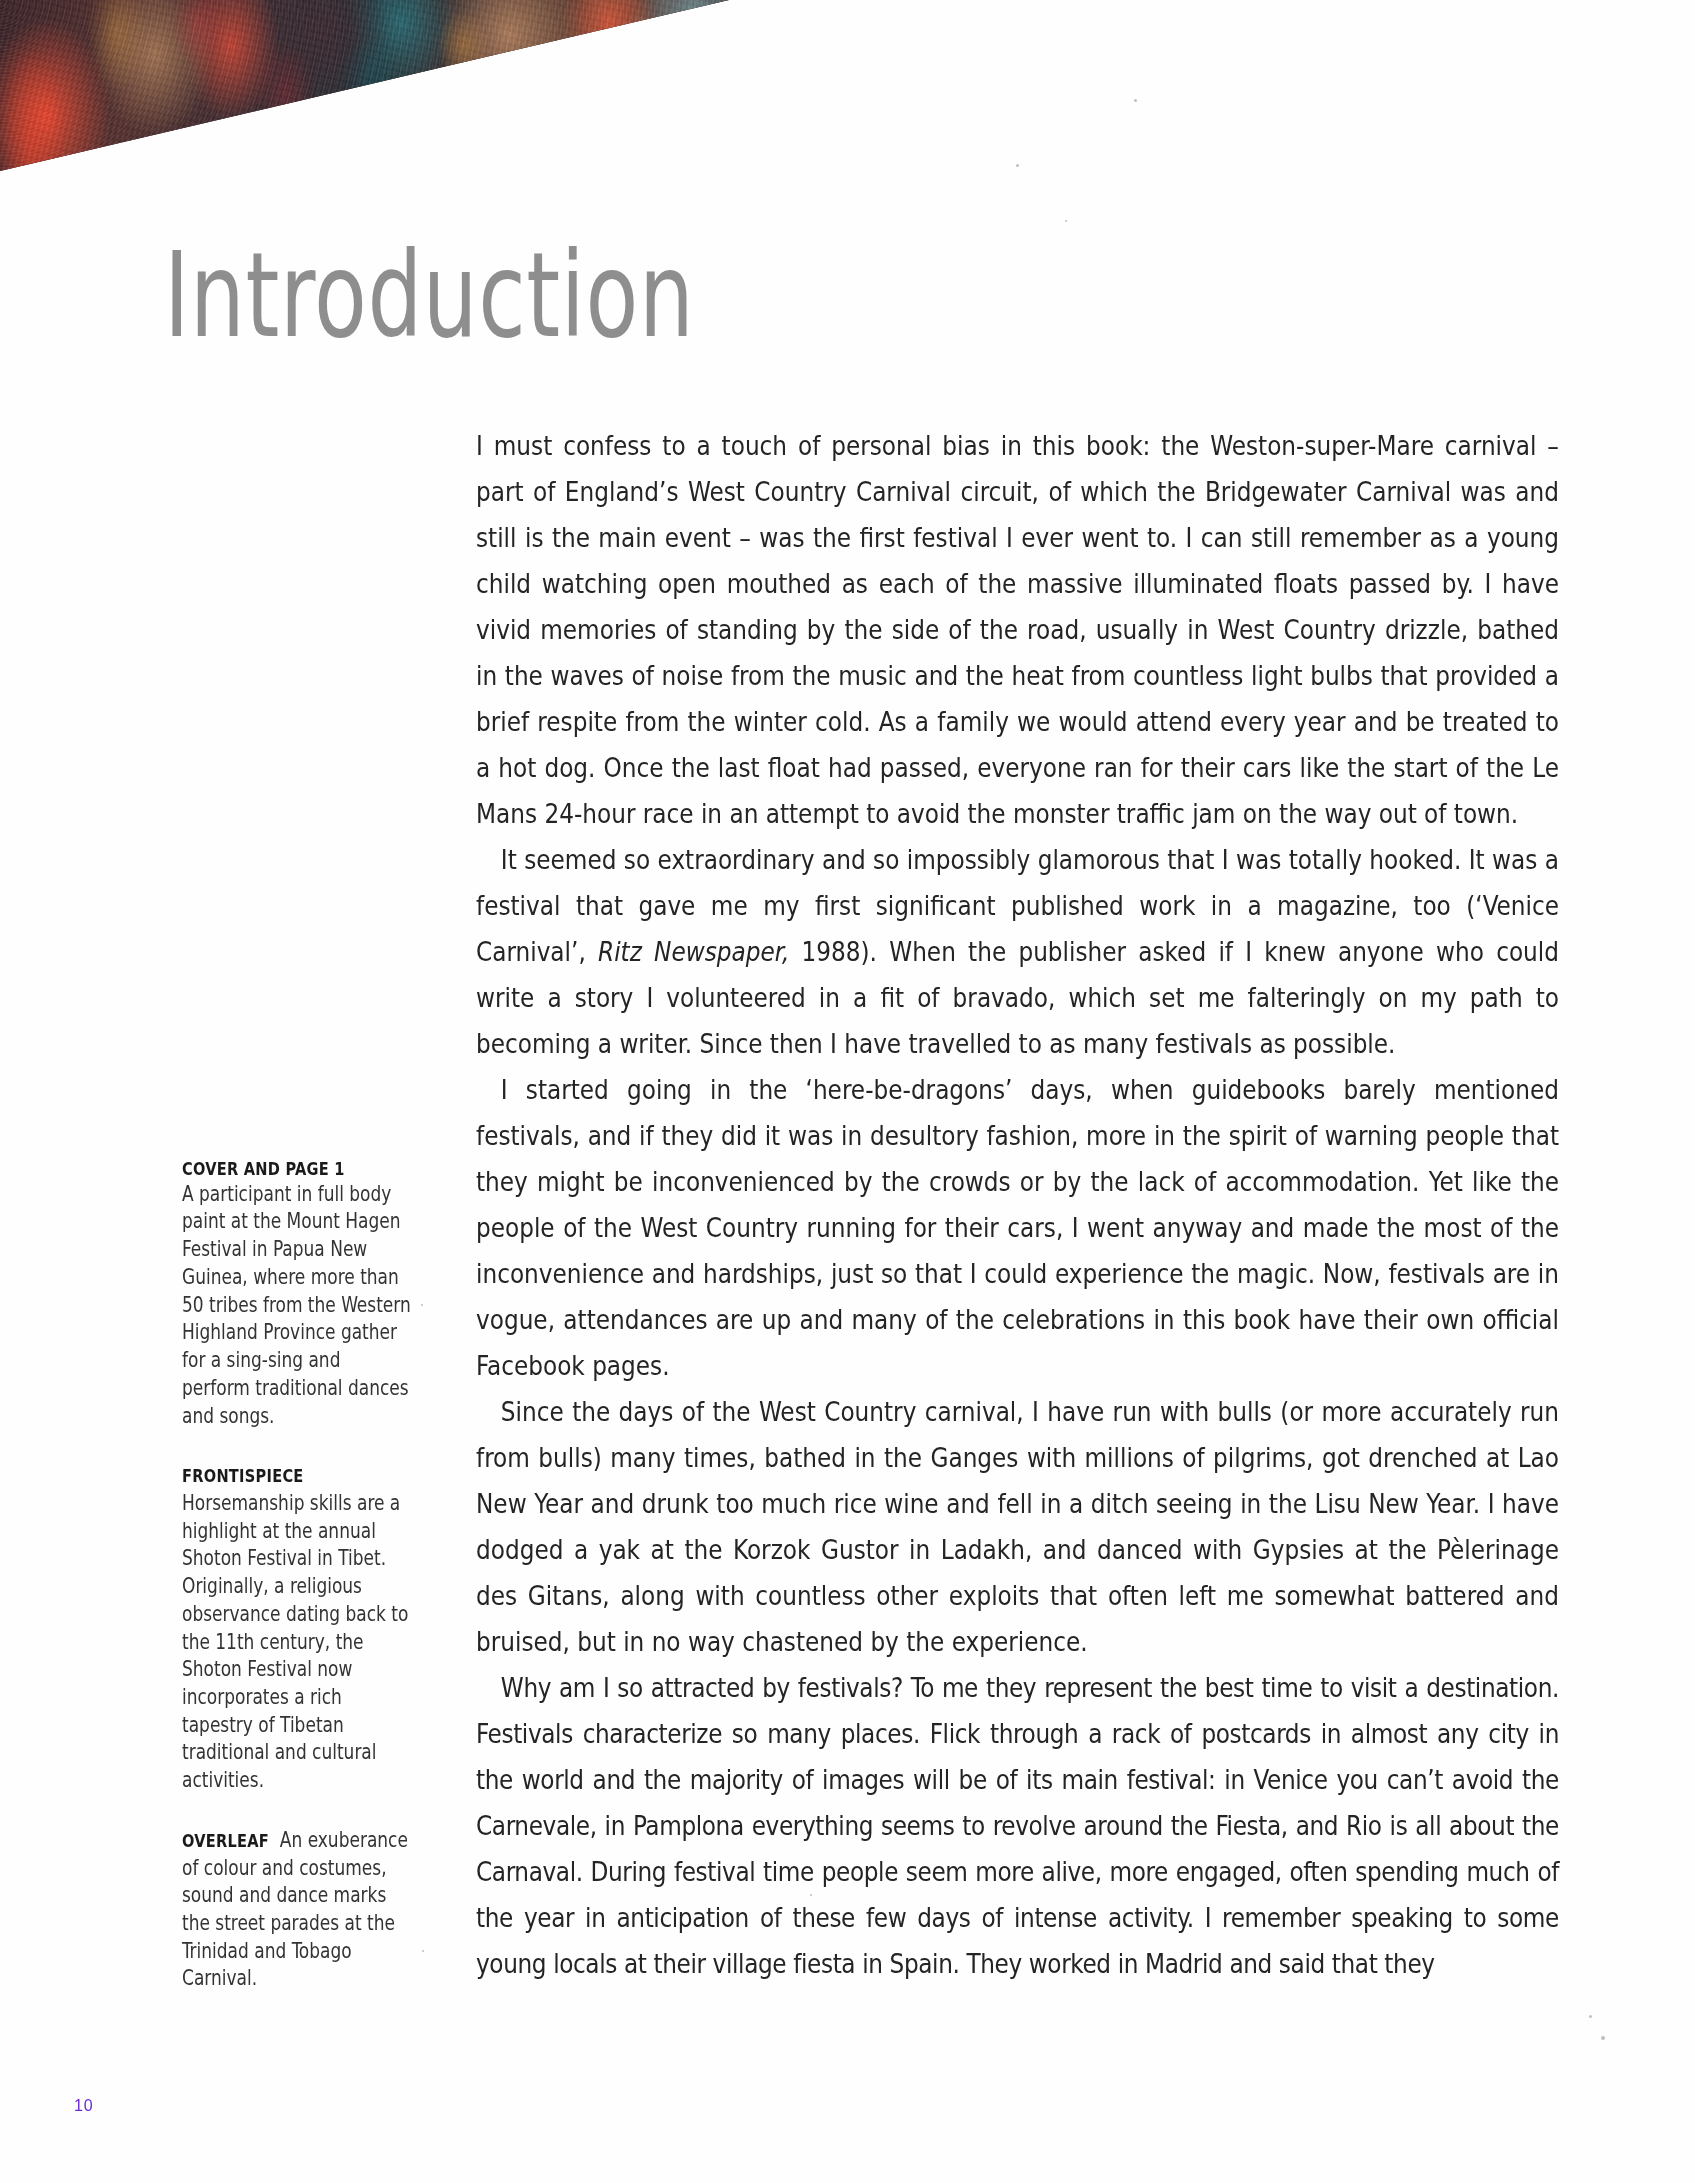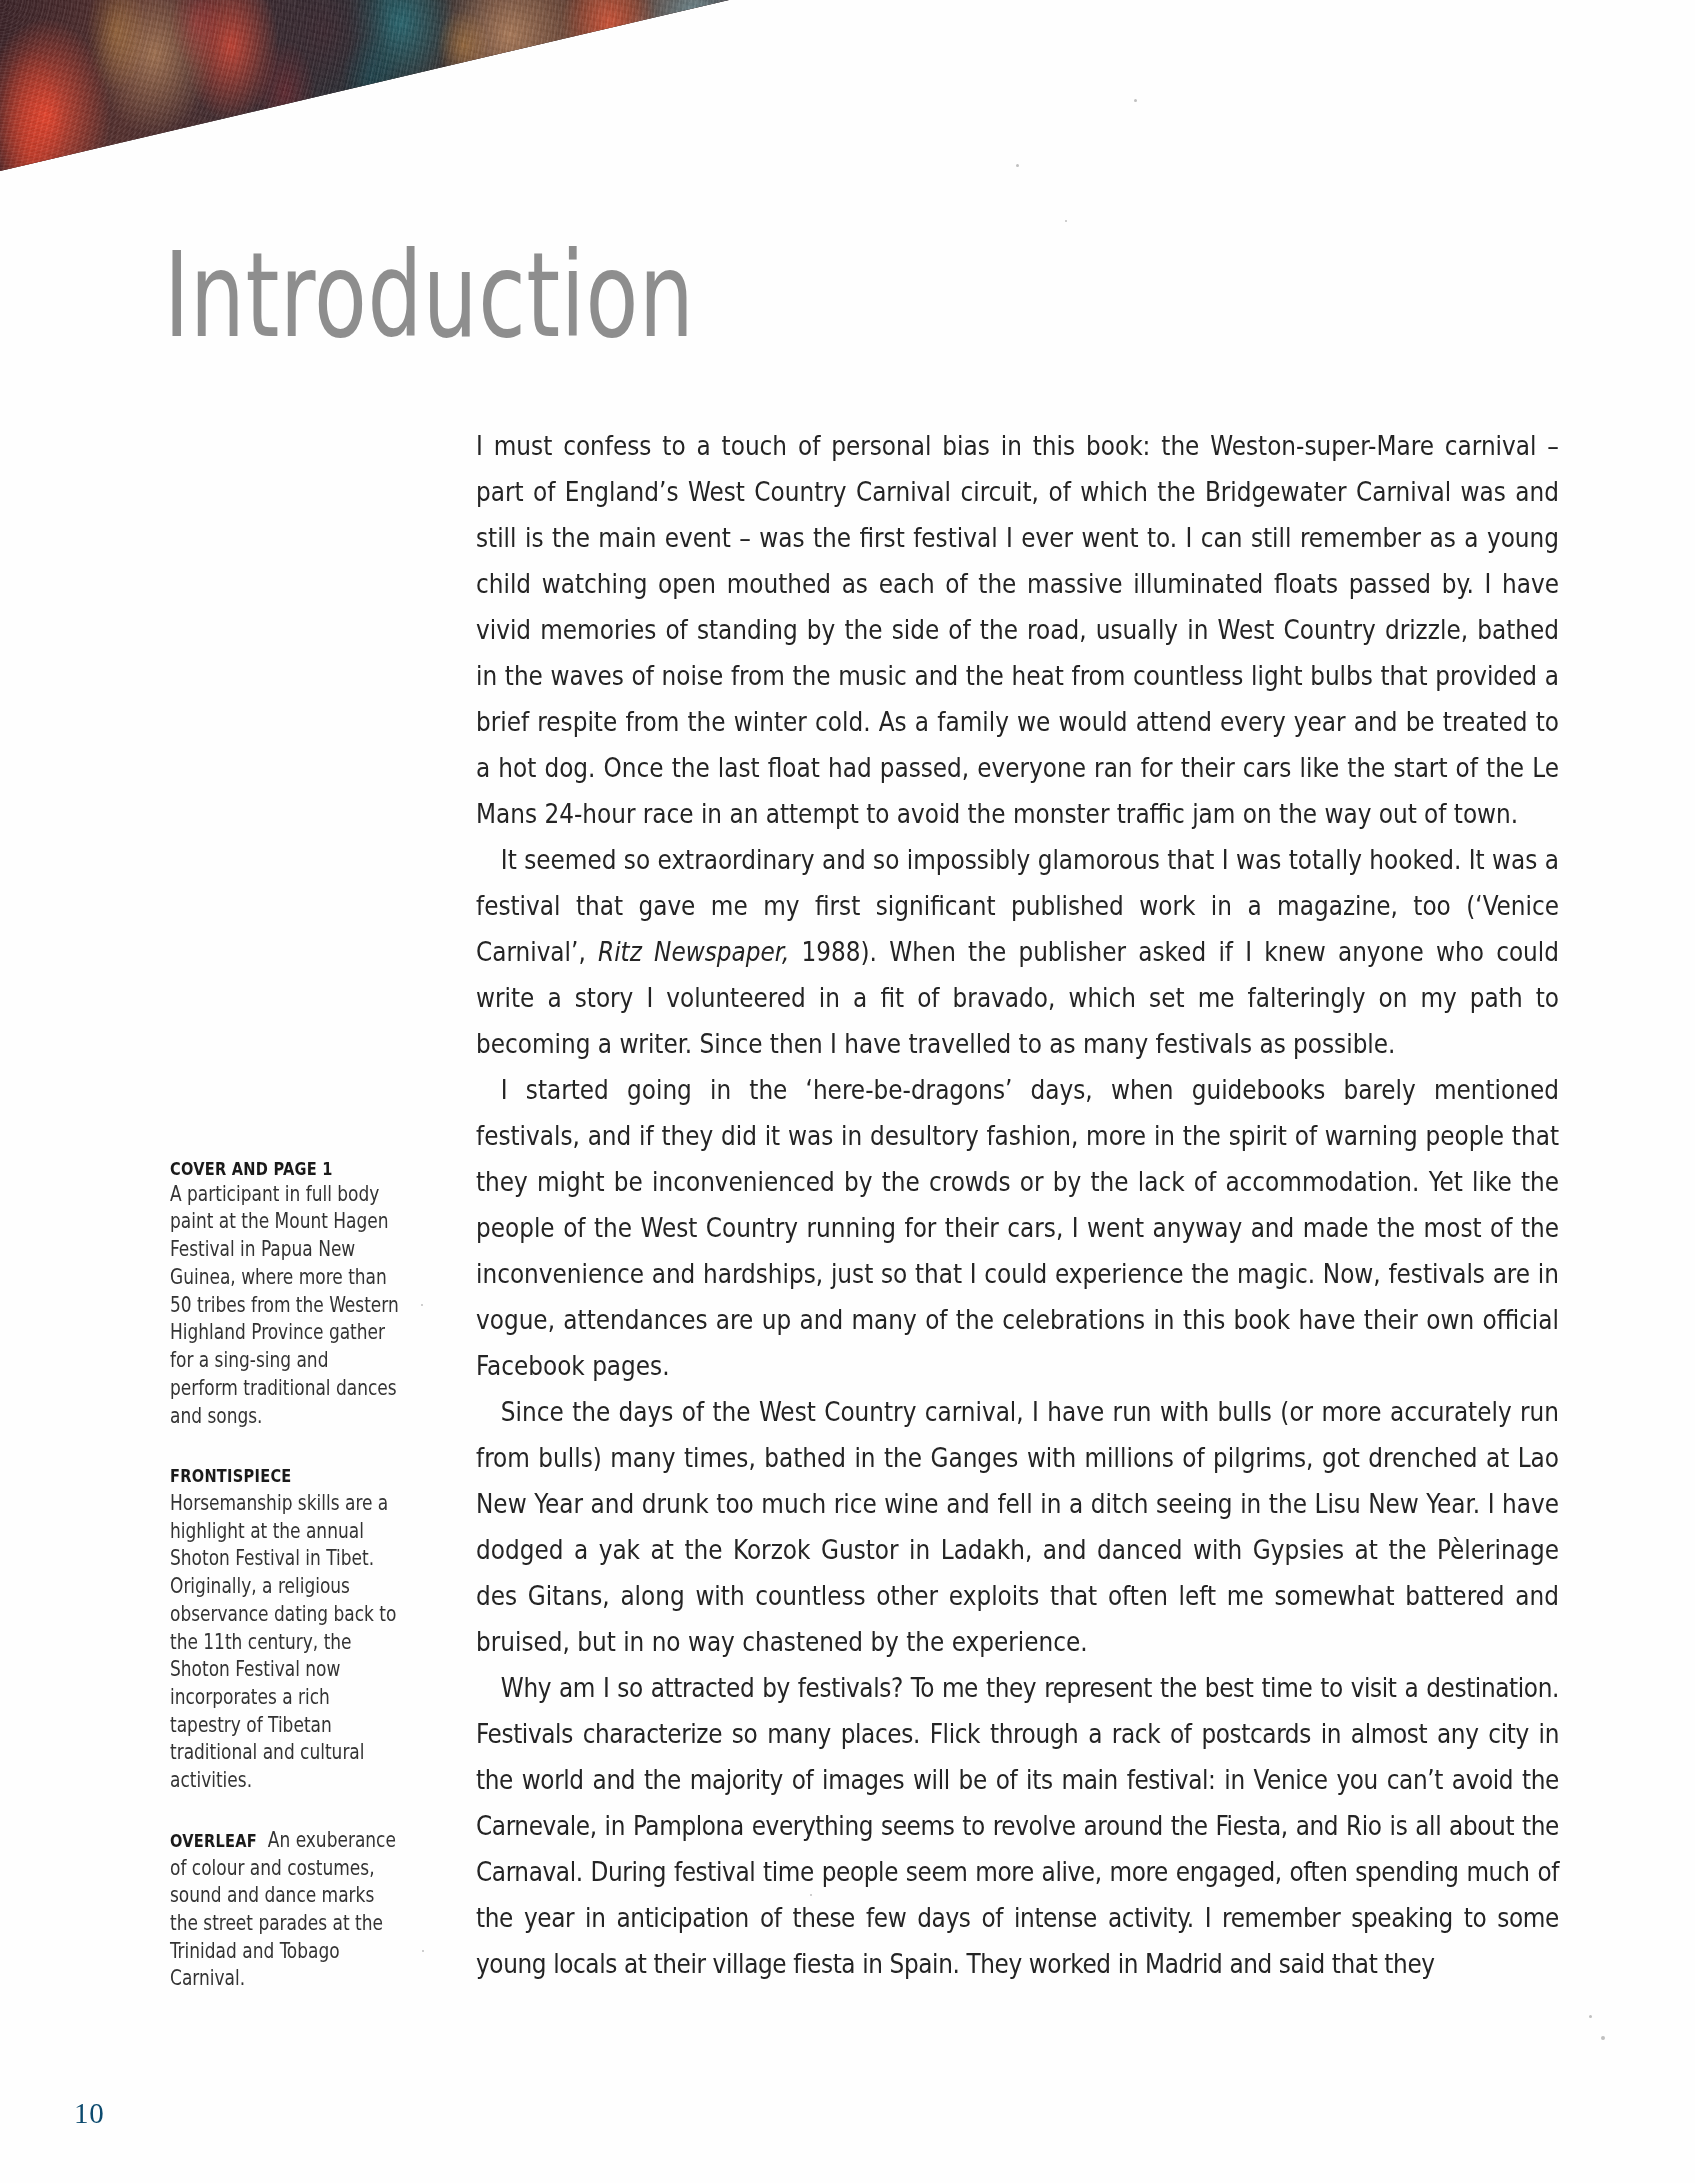--- a/index.html
+++ b/index.html
@@ -87,21 +87,21 @@
     letter-spacing: 0.8px;
     line-height: 1;
     transform: scaleX(.82);
     transform-origin: left top;
     white-space: nowrap;
   }
 
   
   #caption-column {
     position: absolute;
-    left: 170px;
+    left: 182px;
     top: 1157px;
     width: 231px;
   }
   .caption-block {
     margin-bottom: 32px;
     color: #2e2e2e;
     font-family: "Liberation Sans Narrow", "DejaVu Sans Condensed", "Liberation Sans", sans-serif;
     font-size: 21px;
     line-height: 1.32;
     transform: scaleX(.9);
@@ -139,23 +139,23 @@
   }
   .body-p + .body-p { text-indent: 26px; }
   .body-p.tight { letter-spacing: -0.4px; }
   .body-p em { font-style: italic; }
 
   
   #folio {
     position: absolute;
     left: 74px;
     top: 2097px;
-    font-family: Liberation Serif, serif;
-    font-size: 29px;
-    color: #0c4a6e;
+    font-family: Liberation Sans, sans-serif;
+    font-size: 16px;
+    color: #6d28d9;
     letter-spacing: 0.8px;
   }
 
   
   .speck {
     position: absolute;
     background: #8d8d8d;
     border-radius: 50%;
     opacity: .55;
   }

